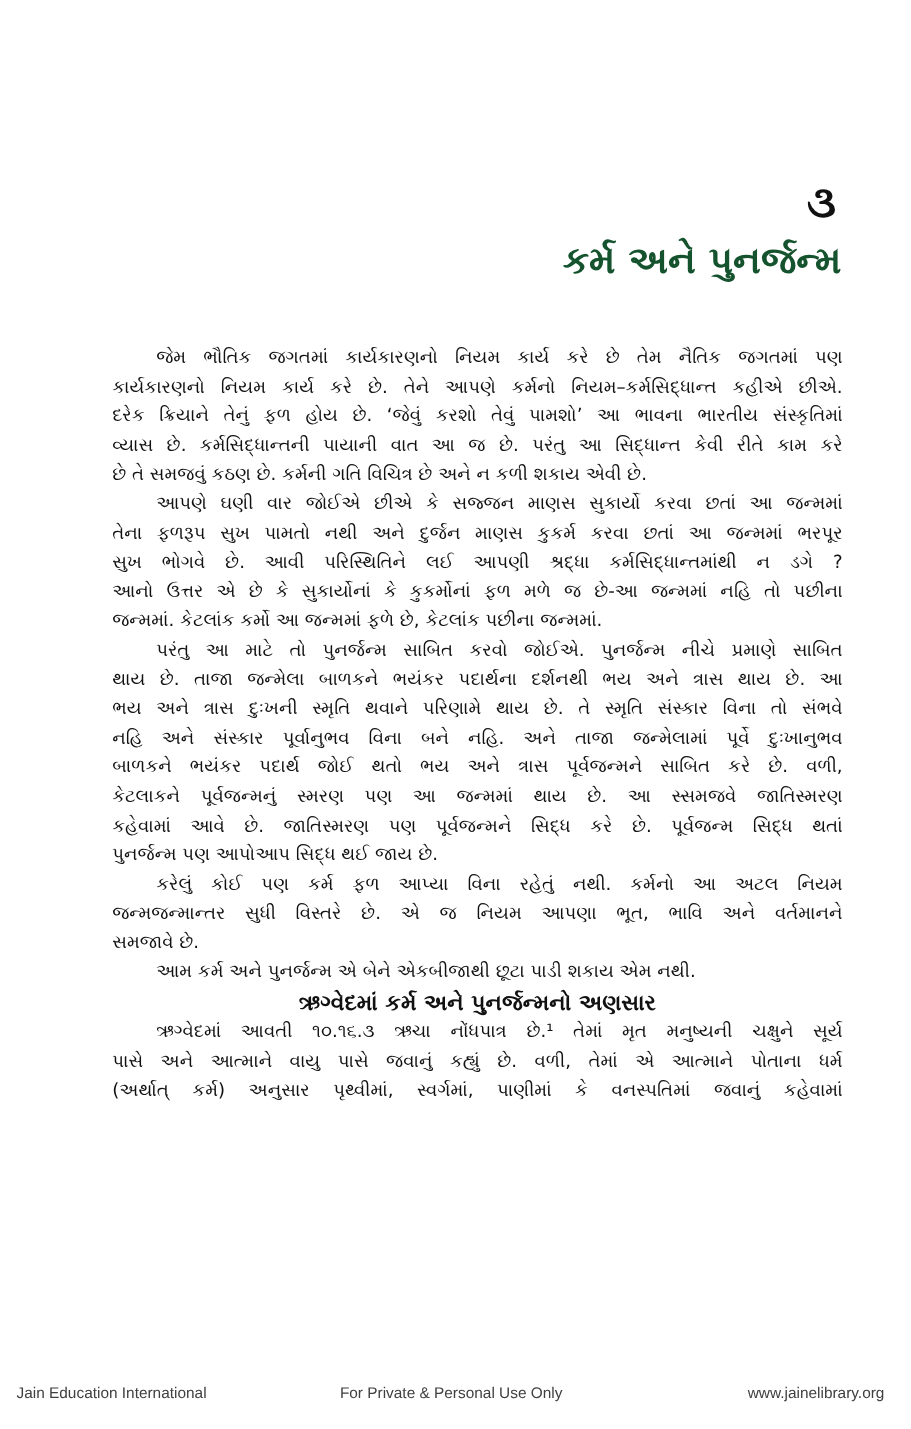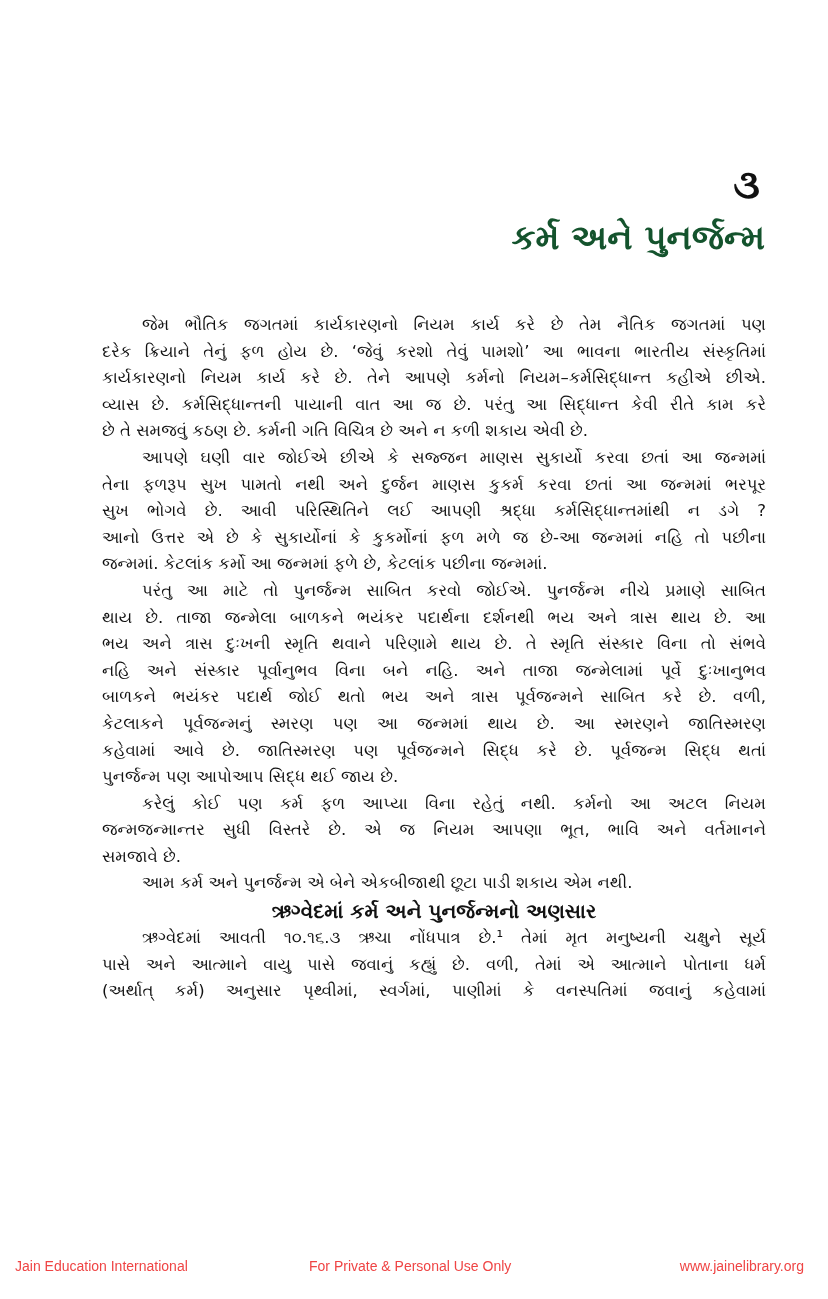--- a/index.html
+++ b/index.html
@@ -20,58 +20,58 @@
     font-size: 16.5px; line-height: 26.6px; text-align: justify; color: #111; margin-top: 14px;
   }
   .line { display: block; white-space: nowrap; overflow: hidden; text-align-last: justify; }
   .line.last { text-align-last: left; }
   .line.indent { padding-left: 40px; }
   .section-heading {
     display: block; text-align: center; font-weight: bold; font-size: 20px; line-height: 28px;
   }
   .footer {
     position: absolute; top: 1258px; left: 0; width: 828px; height: 22px;
-    font-family: "Liberation Sans", sans-serif; font-size: 14px; color: #ef4444;
+    font-family: "Liberation Sans", sans-serif; font-size: 14px; color: #404040;
   }
   .footer span { position: absolute; top: 0; }
   .f-left { left: 15px; }
   .f-mid { left: 309px; }
   .f-right { right: 24px; }
 </style>
 </head>
 <body>
 
 <div class="chapter-num">૩</div>
 <div class="chapter-title">કર્મ અને પુનર્જન્મ</div>
 
 <div class="body">
 
   <div>
     <span class="line indent">જેમ ભૌતિક જગતમાં કાર્યકારણનો નિયમ કાર્ય કરે છે તેમ નૈતિક જગતમાં પણ</span>
+    <span class="line">કાર્યકારણનો નિયમ કાર્ય કરે છે. તેને આપણે કર્મનો નિયમ–કર્મસિદ્ધાન્ત કહીએ છીએ.</span>
     <span class="line">દરેક ક્રિયાને તેનું ફળ હોય છે. ‘જેવું કરશો તેવું પામશો’ આ ભાવના ભારતીય સંસ્કૃતિમાં</span>
-    <span class="line">કાર્યકારણનો નિયમ કાર્ય કરે છે. તેને આપણે કર્મનો નિયમ–કર્મસિદ્ધાન્ત કહીએ છીએ.</span>
     <span class="line">વ્યાસ છે. કર્મસિદ્ધાન્તની પાયાની વાત આ જ છે. પરંતુ આ સિદ્ધાન્ત કેવી રીતે કામ કરે</span>
     <span class="line last">છે તે સમજવું કઠણ છે. કર્મની ગતિ વિચિત્ર છે અને ન કળી શકાય એવી છે.</span>
   </div>
 
   <div>
     <span class="line indent">આપણે ઘણી વાર જોઈએ છીએ કે સજ્જન માણસ સુકાર્યો કરવા છતાં આ જન્મમાં</span>
     <span class="line">તેના ફળરૂપ સુખ પામતો નથી અને દુર્જન માણસ કુકર્મ કરવા છતાં આ જન્મમાં ભરપૂર</span>
     <span class="line">સુખ ભોગવે છે. આવી પરિસ્થિતિને લઈ આપણી શ્રદ્ધા કર્મસિદ્ધાન્તમાંથી ન ડગે ?</span>
     <span class="line">આનો ઉત્તર એ છે કે સુકાર્યોનાં કે કુકર્મોનાં ફળ મળે જ છે-આ જન્મમાં નહિ તો પછીના</span>
     <span class="line last">જન્મમાં. કેટલાંક કર્મો આ જન્મમાં ફળે છે, કેટલાંક પછીના જન્મમાં.</span>
   </div>
 
   <div>
     <span class="line indent">પરંતુ આ માટે તો પુનર્જન્મ સાબિત કરવો જોઈએ. પુનર્જન્મ નીચે પ્રમાણે સાબિત</span>
     <span class="line">થાય છે. તાજા જન્મેલા બાળકને ભયંકર પદાર્થના દર્શનથી ભય અને ત્રાસ થાય છે. આ</span>
     <span class="line">ભય અને ત્રાસ દુઃખની સ્મૃતિ થવાને પરિણામે થાય છે. તે સ્મૃતિ સંસ્કાર વિના તો સંભવે</span>
     <span class="line">નહિ અને સંસ્કાર પૂર્વાનુભવ વિના બને નહિ. અને તાજા જન્મેલામાં પૂર્વે દુઃખાનુભવ</span>
     <span class="line">બાળકને ભયંકર પદાર્થ જોઈ થતો ભય અને ત્રાસ પૂર્વજન્મને સાબિત કરે છે. વળી,</span>
-    <span class="line">કેટલાકને પૂર્વજન્મનું સ્મરણ પણ આ જન્મમાં થાય છે. આ સ્મરણને જાતિસ્મરણ</span>
+    <span class="line">કેટલાકને પૂર્વજન્મનું સ્મરણ પણ આ જન્મમાં થાય છે. આ સ્સમજવે જાતિસ્મરણ</span>
     <span class="line">કહેવામાં આવે છે. જાતિસ્મરણ પણ પૂર્વજન્મને સિદ્ધ કરે છે. પૂર્વજન્મ સિદ્ધ થતાં</span>
     <span class="line last">પુનર્જન્મ પણ આપોઆપ સિદ્ધ થઈ જાય છે.</span>
   </div>
 
   <div>
     <span class="line indent">કરેલું કોઈ પણ કર્મ ફળ આપ્યા વિના રહેતું નથી. કર્મનો આ અટલ નિયમ</span>
     <span class="line">જન્મજન્માન્તર સુધી વિસ્તરે છે. એ જ નિયમ આપણા ભૂત, ભાવિ અને વર્તમાનને</span>
     <span class="line last">સમજાવે છે.</span>
   </div>
 

